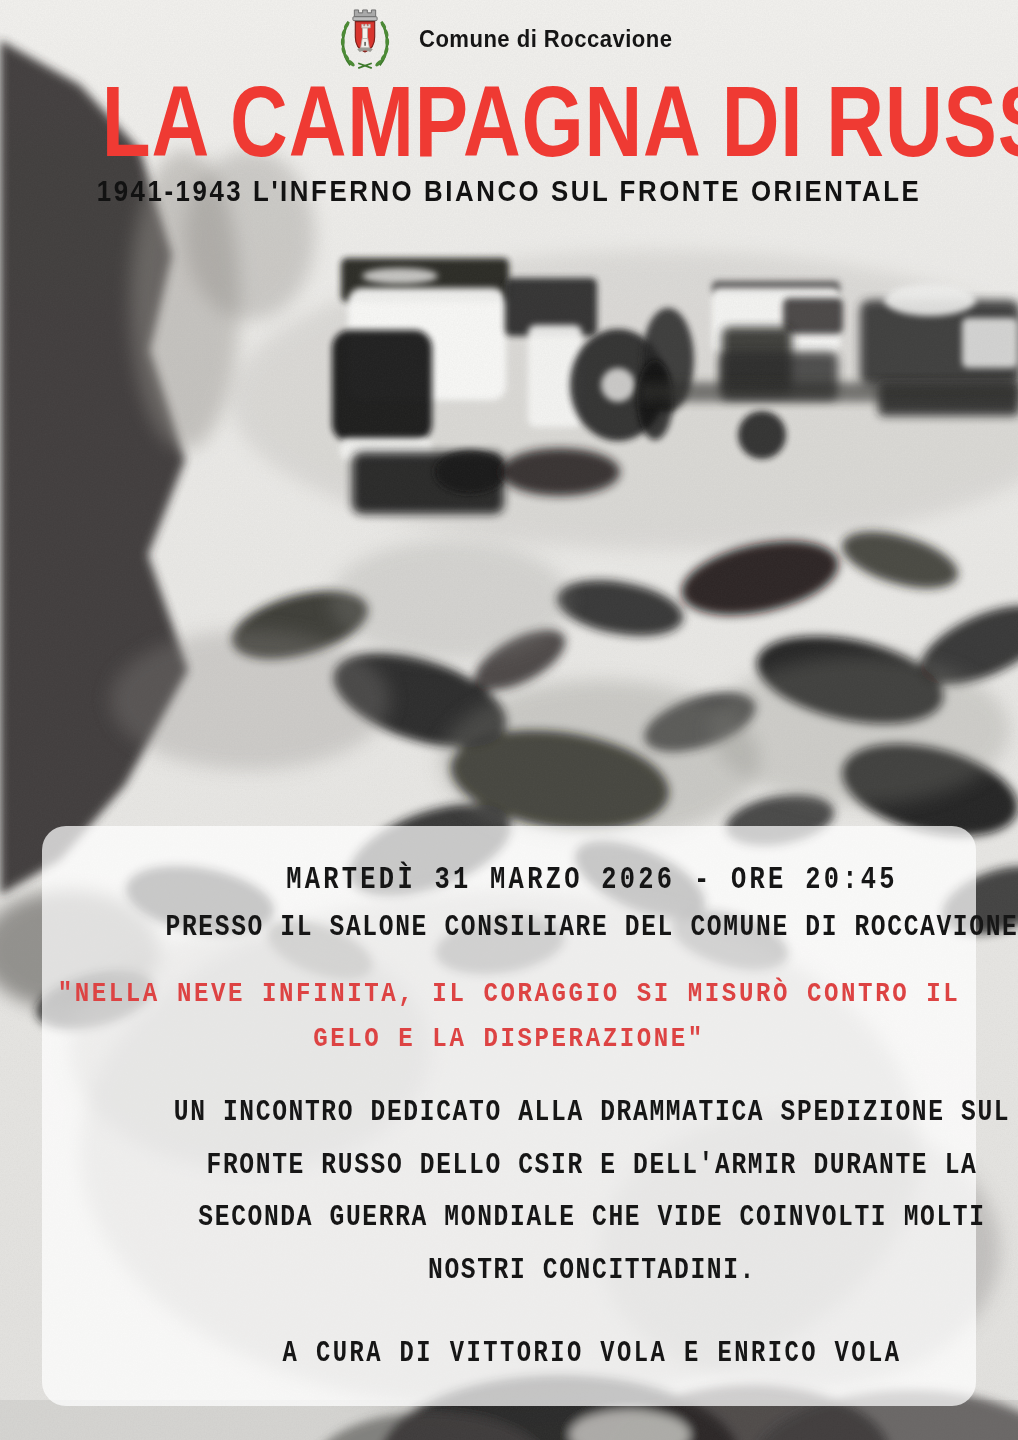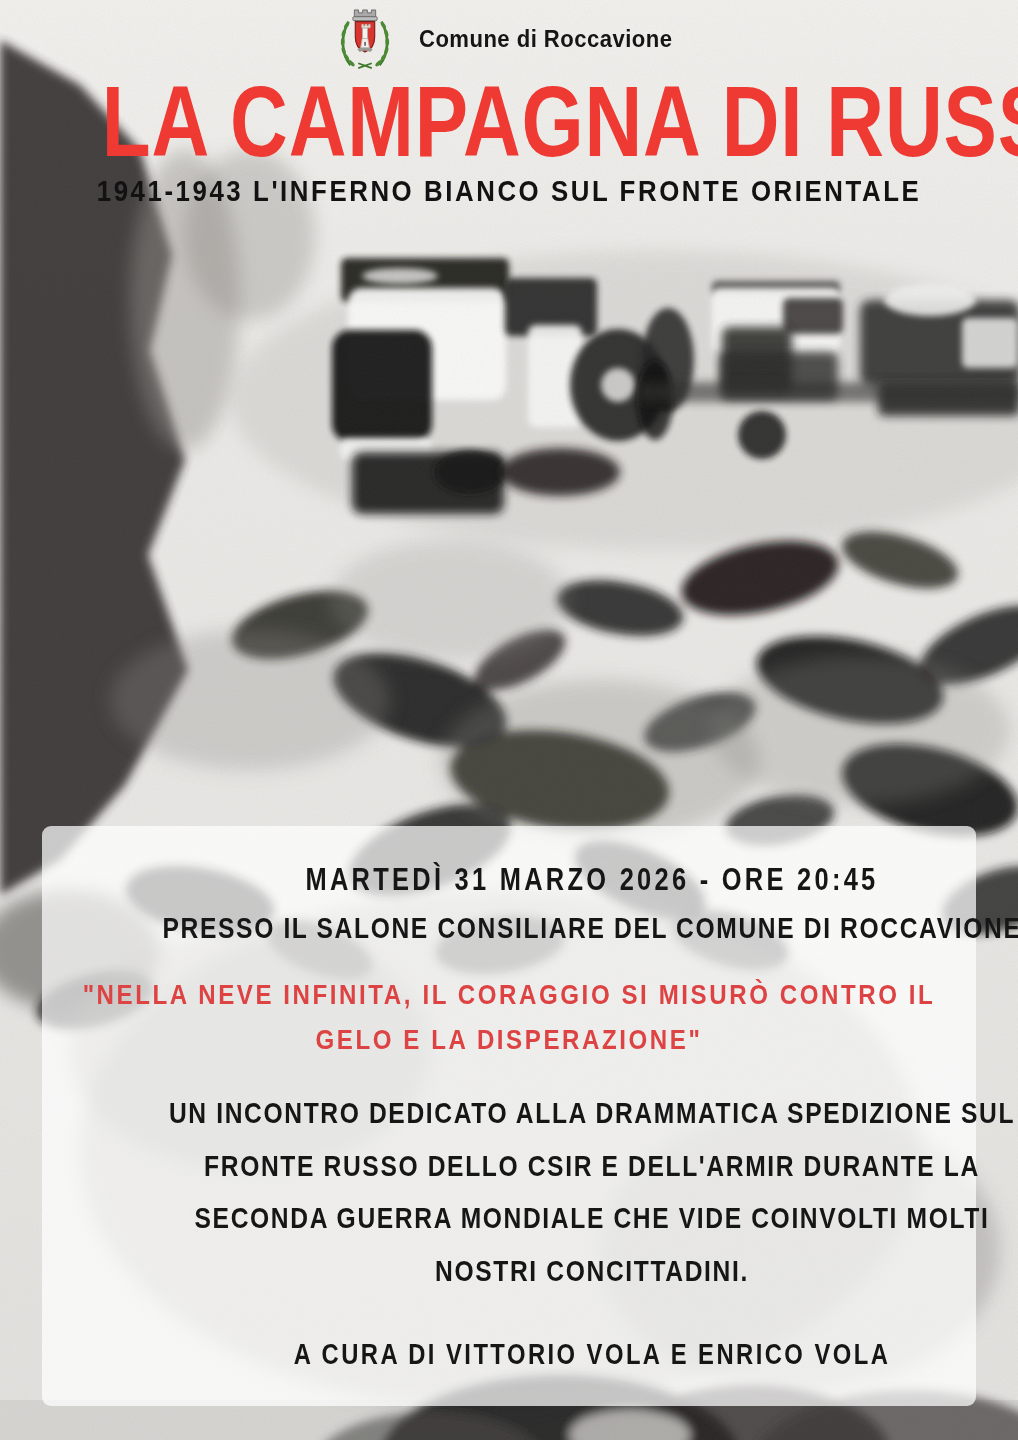--- a/index.html
+++ b/index.html
@@ -31,21 +31,21 @@
   .subtitle{
     position:absolute;top:174px;left:0;width:100%;
     margin:0;text-align:center;z-index:3;
     font-size:30px;font-weight:800;color:#121212;
     white-space:nowrap;letter-spacing:3px;
     transform:scaleX(0.86);
   }
   .infobox{
     position:absolute;left:42px;top:826px;width:934px;height:580px;
     background:rgba(255,255,255,0.72);
-    border-radius:9px;z-index:2;
+    border-radius:24px;z-index:2;font-family:Liberation Mono, monospace;
   }
   .infobox p{
     margin:0;text-align:center;font-weight:800;color:#161616;
   }
   .wide{width:1100px;margin-left:-83px;transform:scaleX(0.82);}
   .date{margin-top:36px !important;font-size:31px;letter-spacing:4px;}
   .venue{margin-top:13px !important;font-size:30px;letter-spacing:2px;}
   .quote{
     width:1050px;margin-left:-58px !important;transform:scaleX(0.86);
     margin-top:27px !important;

